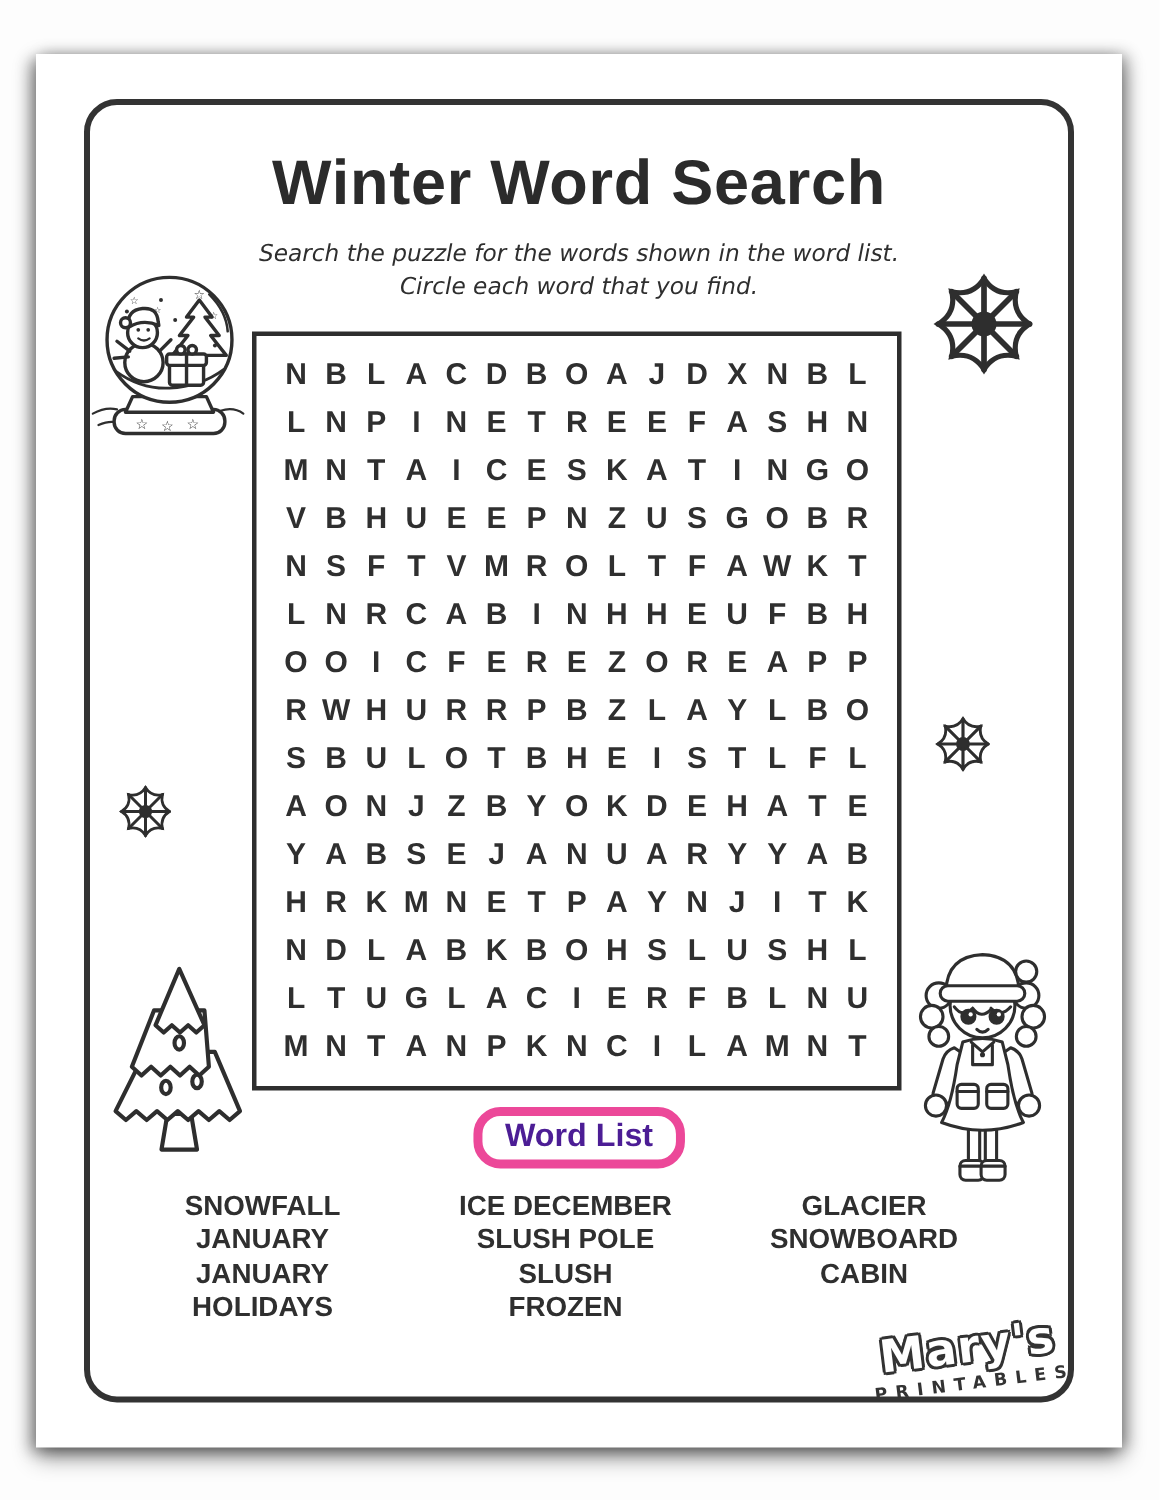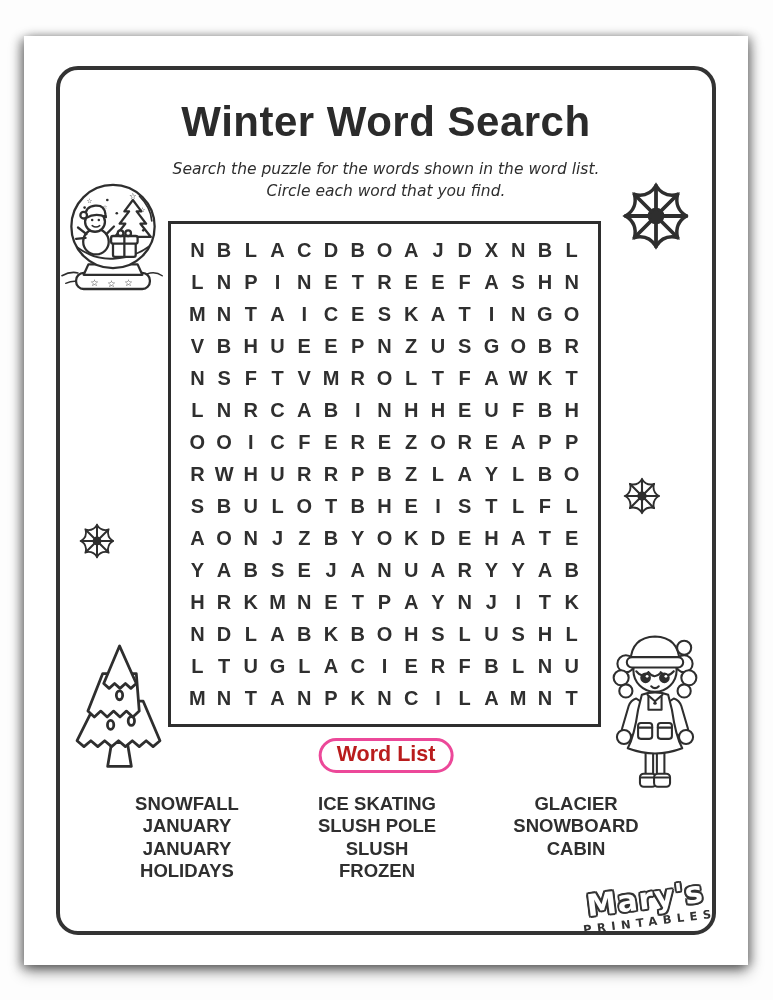--- a/index.html
+++ b/index.html
@@ -33,26 +33,26 @@
     border:3px solid var(--ink); background:#fff;
   }
   .letter-grid {
     width:100%; height:100%; padding:10px 13px;
     display:grid; grid-template-columns:repeat(15,1fr); grid-auto-rows:1fr;
     align-items:center; justify-items:center;
   }
   .cell { font-size:20px; font-weight:700; color:#2f2f2f; }
   .wordlist-pill {
     position:absolute; top:702px; left:50%; transform:translateX(-50%);
-    border:3px solid #ec4899; border-radius:18px; padding:1px 15px 3px;
-    font-size:21.5px; font-weight:700; color:#b91c1c; background:#fff;
+    border:6px solid #ec4899; border-radius:18px; padding:1px 15px 3px;
+    font-size:21.5px; font-weight:700; color:#4c1d95; background:#fff;
   }
   .words { position:absolute; top:757px; left:0; width:100%; height:100px; }
   .word-col { position:absolute; top:0; text-align:center; }
-  .word-col.c1 { left:66px;  width:194px; }
+  .word-col.c1 { left:54px;  width:194px; }
   .word-col.c2 { left:254px; width:198px; }
   .word-col.c3 { left:448px; width:208px; }
   .word { font-size:18.5px; font-weight:700; line-height:22.4px; color:#2f2f2f; white-space:nowrap; }
   .logo {
     position:absolute; left:534px; top:848px; width:176px;
     text-align:center; transform:rotate(-7deg); color:#333;
   }
   .logo-name {
     font-family:"DejaVu Sans", sans-serif; font-weight:800; font-size:30px; line-height:30px;
     color:#fff; letter-spacing:1px;
@@ -436,21 +436,21 @@
 
   <div class="wordlist-pill">Word List</div>
   <div class="words">
     <div class="word-col c1">
         <div class="word">SNOWFALL</div>
         <div class="word">JANUARY</div>
         <div class="word">JANUARY</div>
         <div class="word">HOLIDAYS</div>
       </div>
     <div class="word-col c2">
-        <div class="word">ICE SKATING</div>
+        <div class="word">ICE DECEMBER</div>
         <div class="word">SLUSH POLE</div>
         <div class="word">SLUSH</div>
         <div class="word">FROZEN</div>
       </div>
     <div class="word-col c3">
         <div class="word">GLACIER</div>
         <div class="word">SNOWBOARD</div>
         <div class="word">CABIN</div>
       </div>
   </div>

